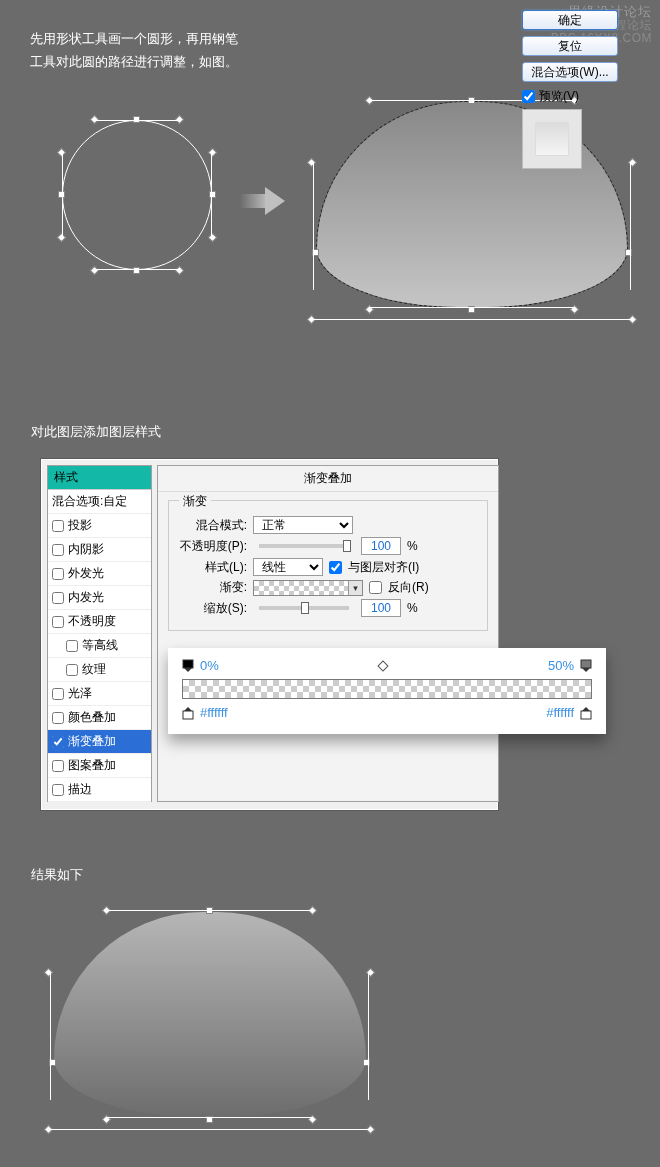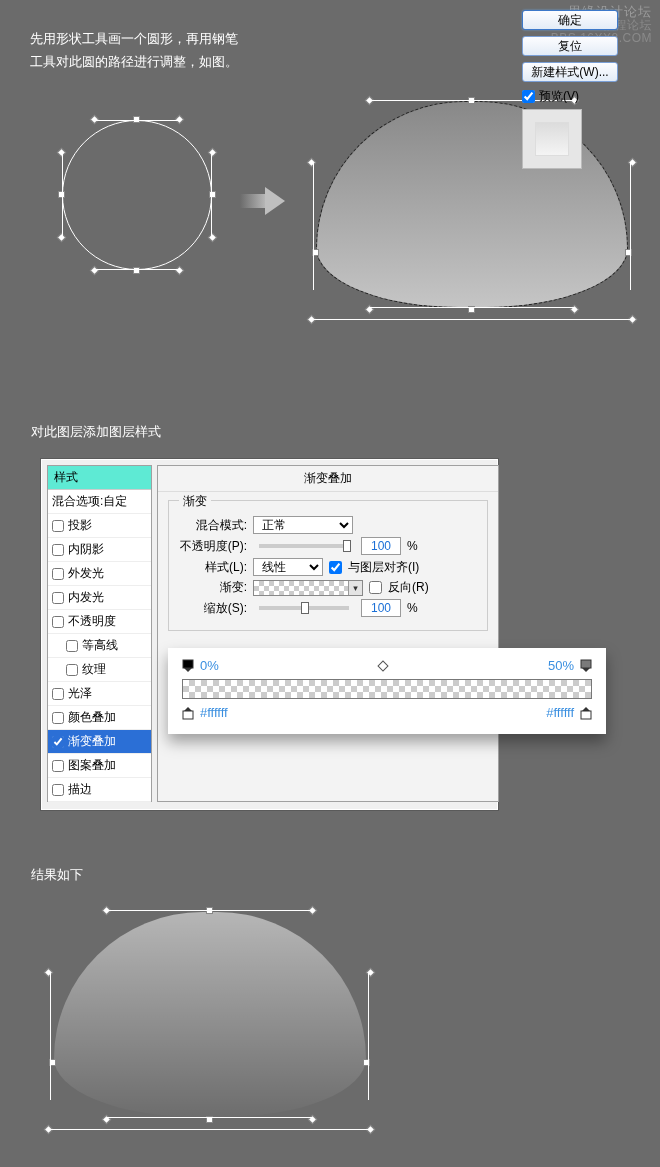--- a/index.html
+++ b/index.html
@@ -76,21 +76,21 @@
   font-size:12px;
   color:#000;
 }
 .dialog .leftcol {
   position:absolute; top:6px; left:6px;
   width:105px; height:337px;
   border:1px solid #a0a0a0;
   background:#fff;
 }
 .leftcol .hdr {
-  background:#5eead4; border-bottom:1px solid #ccc;
+  background:#14b8a6; border-bottom:1px solid #ccc;
   padding:3px 6px; font-size:12px;
 }
 .leftcol .row {
   padding:3px 4px; border-bottom:1px solid #eee;
   display:flex; align-items:center; gap:4px;
   white-space: nowrap;
 }
 .leftcol .row.indent { padding-left:18px;}
 .leftcol .row.sel { background:#2b6fd6; color:#fff;}
 .leftcol input[type=checkbox]{ width:12px;height:12px; accent-color:#2b6fd6;}
@@ -316,21 +316,21 @@
         <input class="num" value="100" style="">
         <span>%</span>
       </div>
     </div>
   </div>
 </div>
 
 <div class="rcol">
   <div class="btn ok">确定</div>
   <div class="btn">复位</div>
-  <div class="btn">新建样式(W)...</div>
+  <div class="btn">混合选项(W)...</div>
   <div class="prevrow">
     <input type="checkbox" checked="" style="">
     <span>预览(V)</span>
   </div>
   <div class="prevbox">
       <div class="inner"></div>
     </div>
 </div>
 
 <div class="gradstrip">

